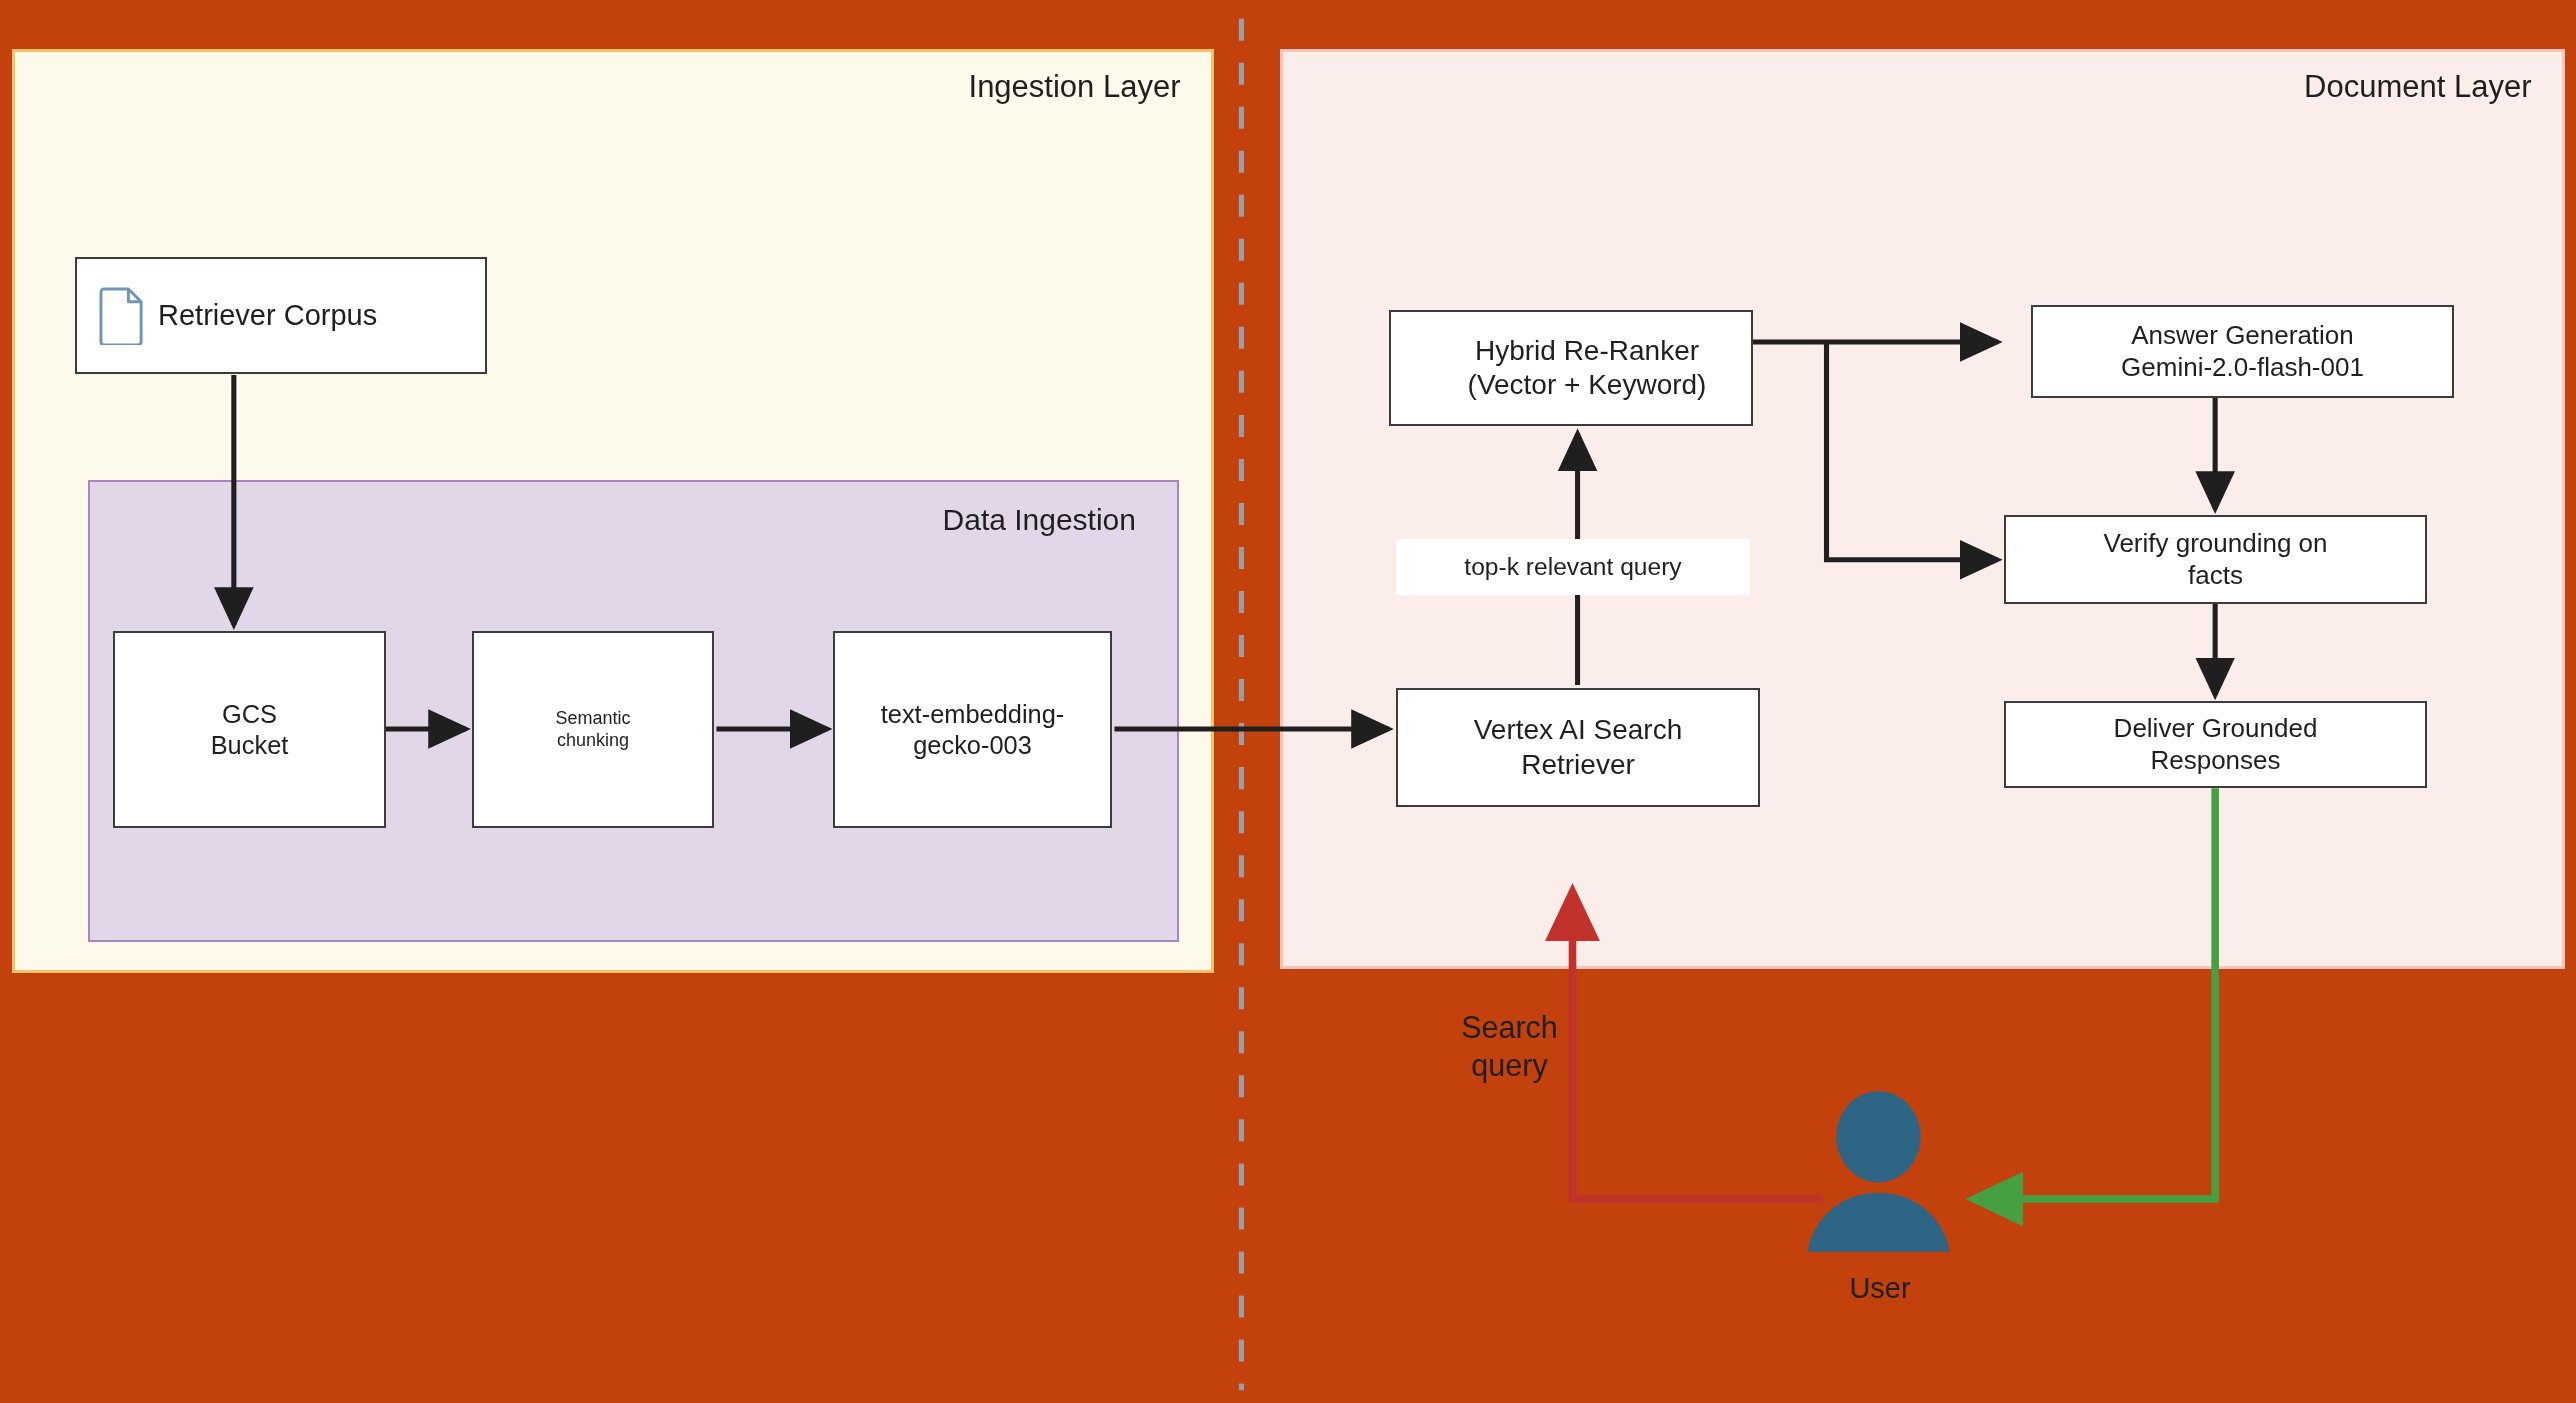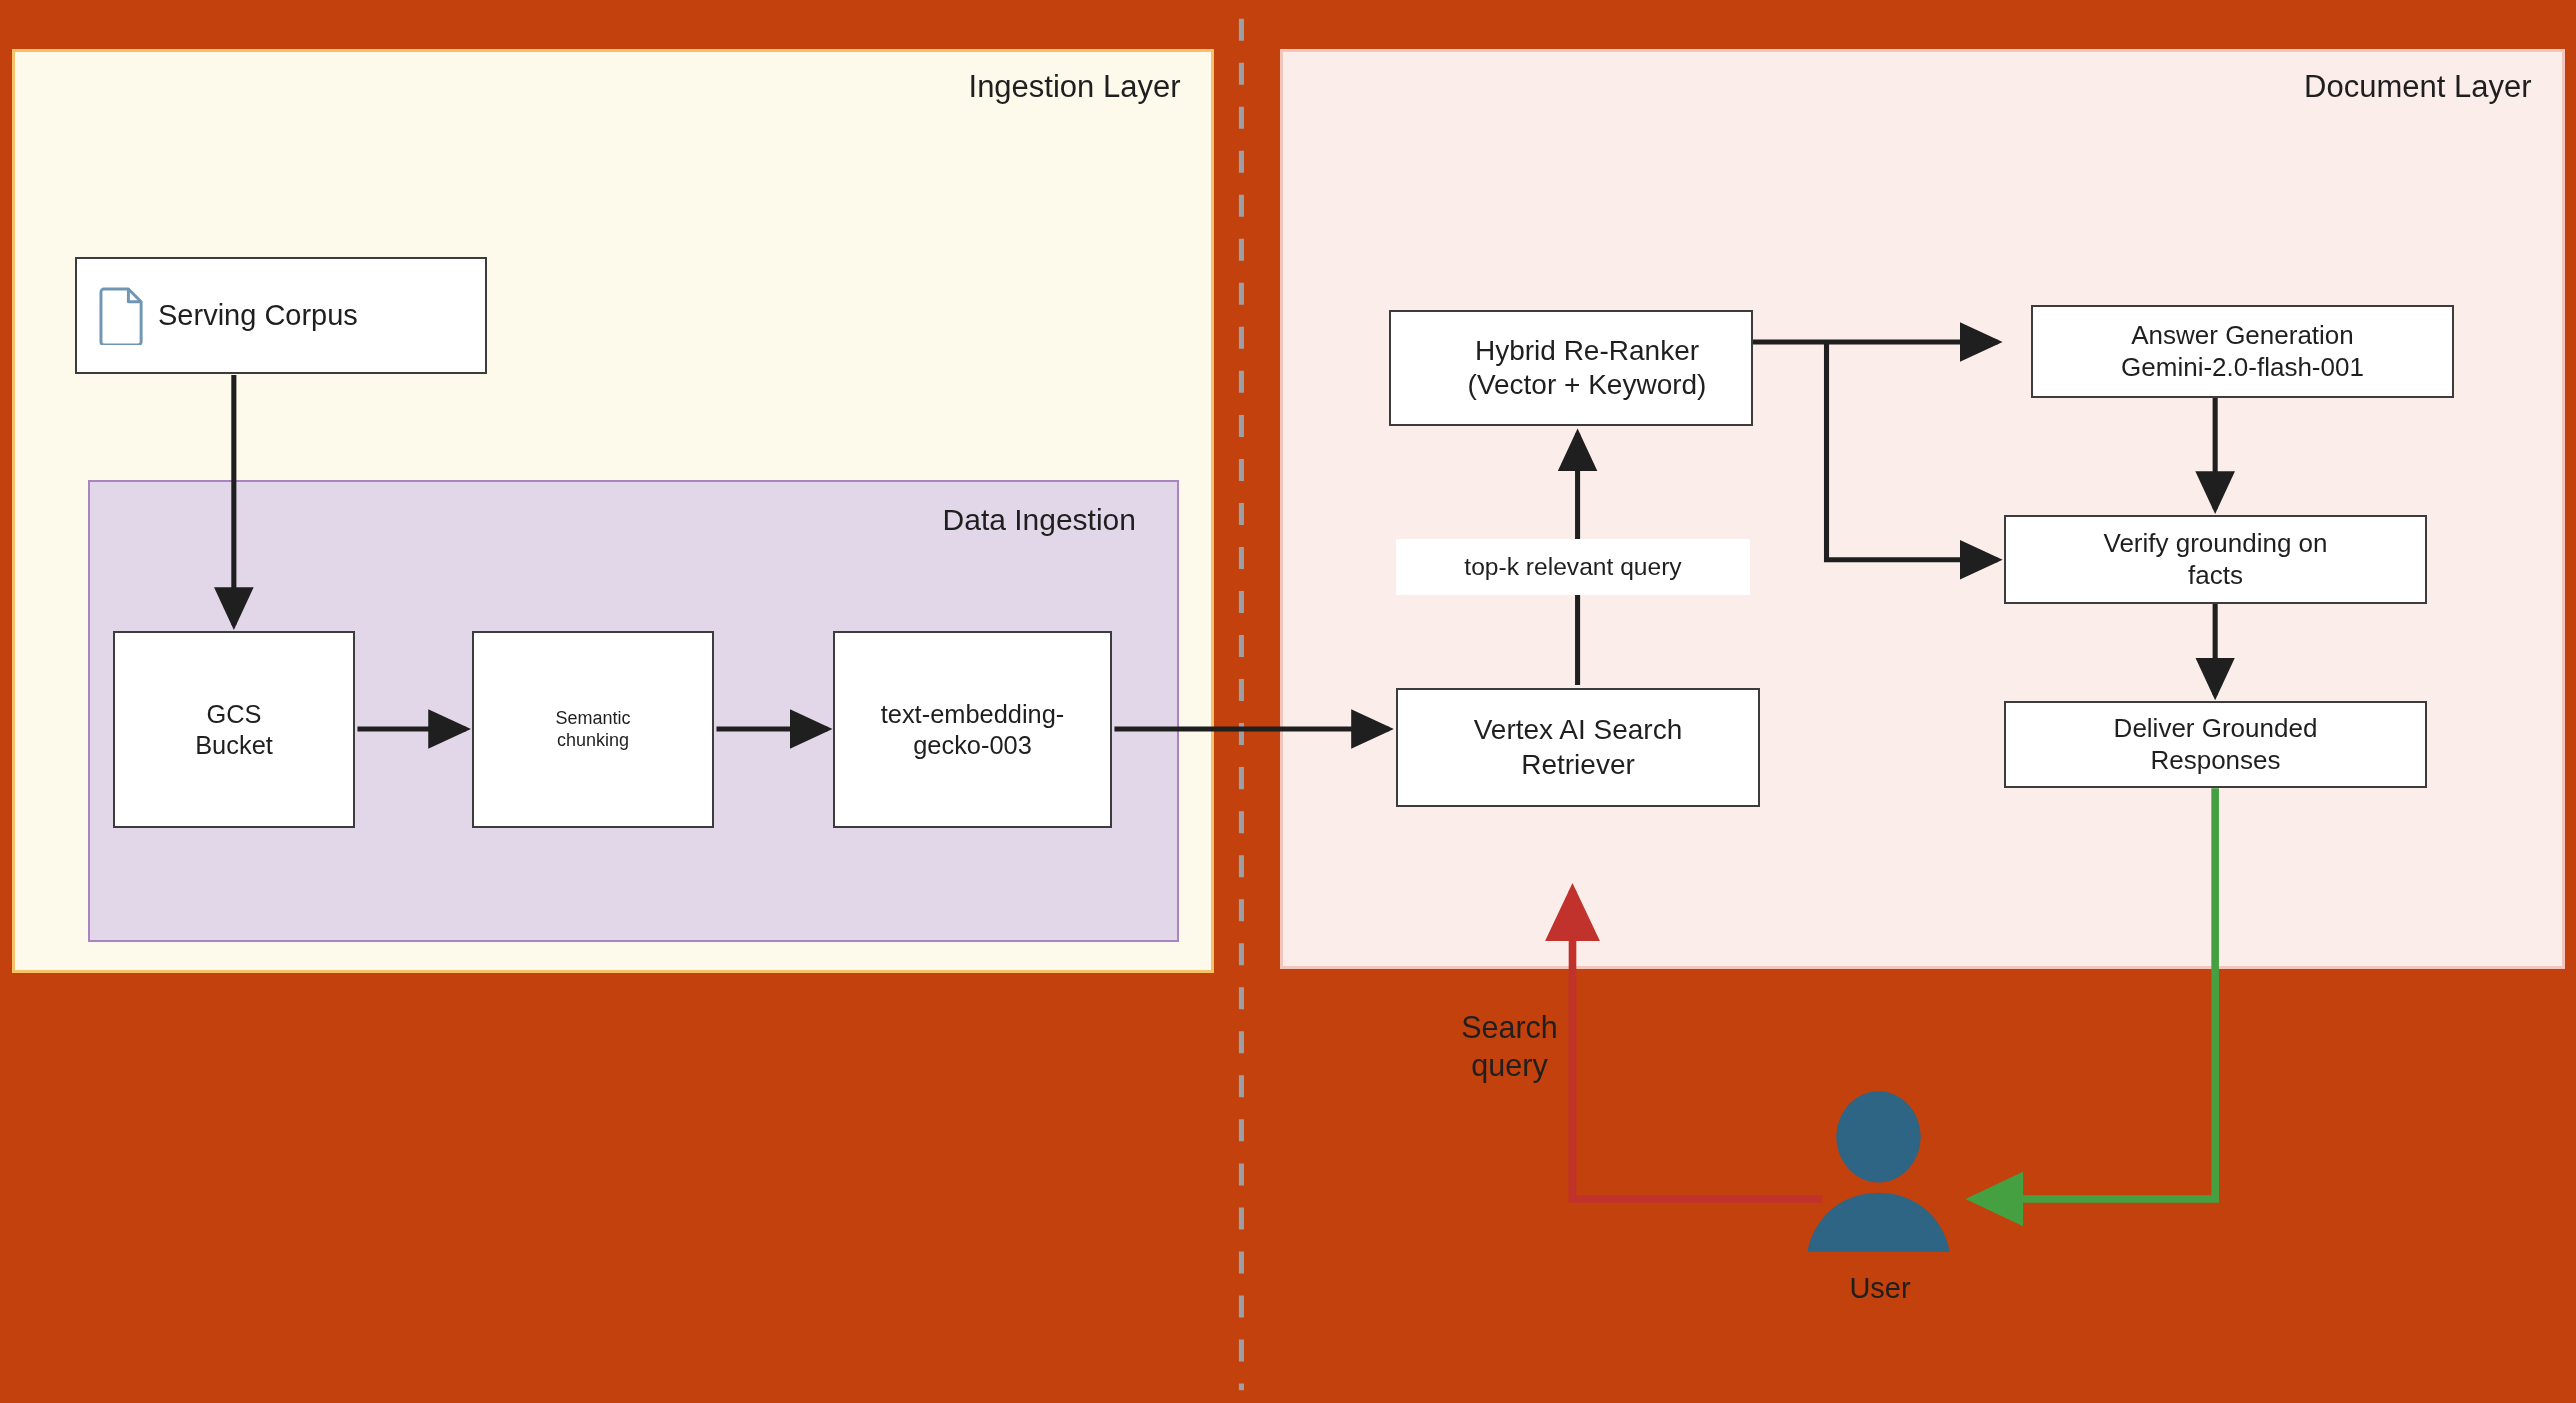--- a/index.html
+++ b/index.html
@@ -87,21 +87,21 @@
 
   #node-document-corpus {
     left: 75px; top: 257px;
     width: 412px; height: 117px;
     justify-content: flex-start;
     padding-left: 22px;
     font-size: 29px;
   }
   #node-gcs-bucket {
     left: 113px; top: 631px;
-    width: 242px; height: 197px;
+    width: 273px; height: 197px;
     font-size: 25.4px;
     align-items: center;
   }
   #node-semantic-chunking {
     left: 472px; top: 631px;
     width: 242px; height: 197px;
     font-size: 18px;
   }
   #node-text-embedding {
     left: 833px; top: 631px;
@@ -237,21 +237,21 @@
     <path d="M 2616 931 L 2616 1416 L 2330 1416" stroke="#45A041" stroke-width="9" fill="none" marker-end="url(#arrow-green)"></path>
 
     <path d="M 2152 1416 L 1857 1416 L 1857 1052" stroke="#C0322B" stroke-width="9" fill="none" marker-end="url(#arrow-red)"></path>
   </svg>
 
   <div class="node" id="node-document-corpus">
     <svg class="doc-icon" viewBox="0 0 48 60">
       <path d="M5 3 h25 l13 13 v41 a3 3 0 0 1 -3 3 h-35 a3 3 0 0 1 -3 -3 v-51 a3 3 0 0 1 3 -3 z" fill="none" stroke="#6F96B5" stroke-width="3" stroke-linejoin="round"></path>
       <path d="M30 3 v13 h13" fill="none" stroke="#6F96B5" stroke-width="3" stroke-linejoin="round"></path>
     </svg>
-    <span>Serving Corpus</span>
+    <span>Retriever Corpus</span>
   </div>
 
   <div class="node" id="node-gcs-bucket">
     <span>GCS<br>Bucket</span>
   </div>
 
   <div class="node" id="node-semantic-chunking">
     <span>Semantic<br>chunking</span>
   </div>
 

